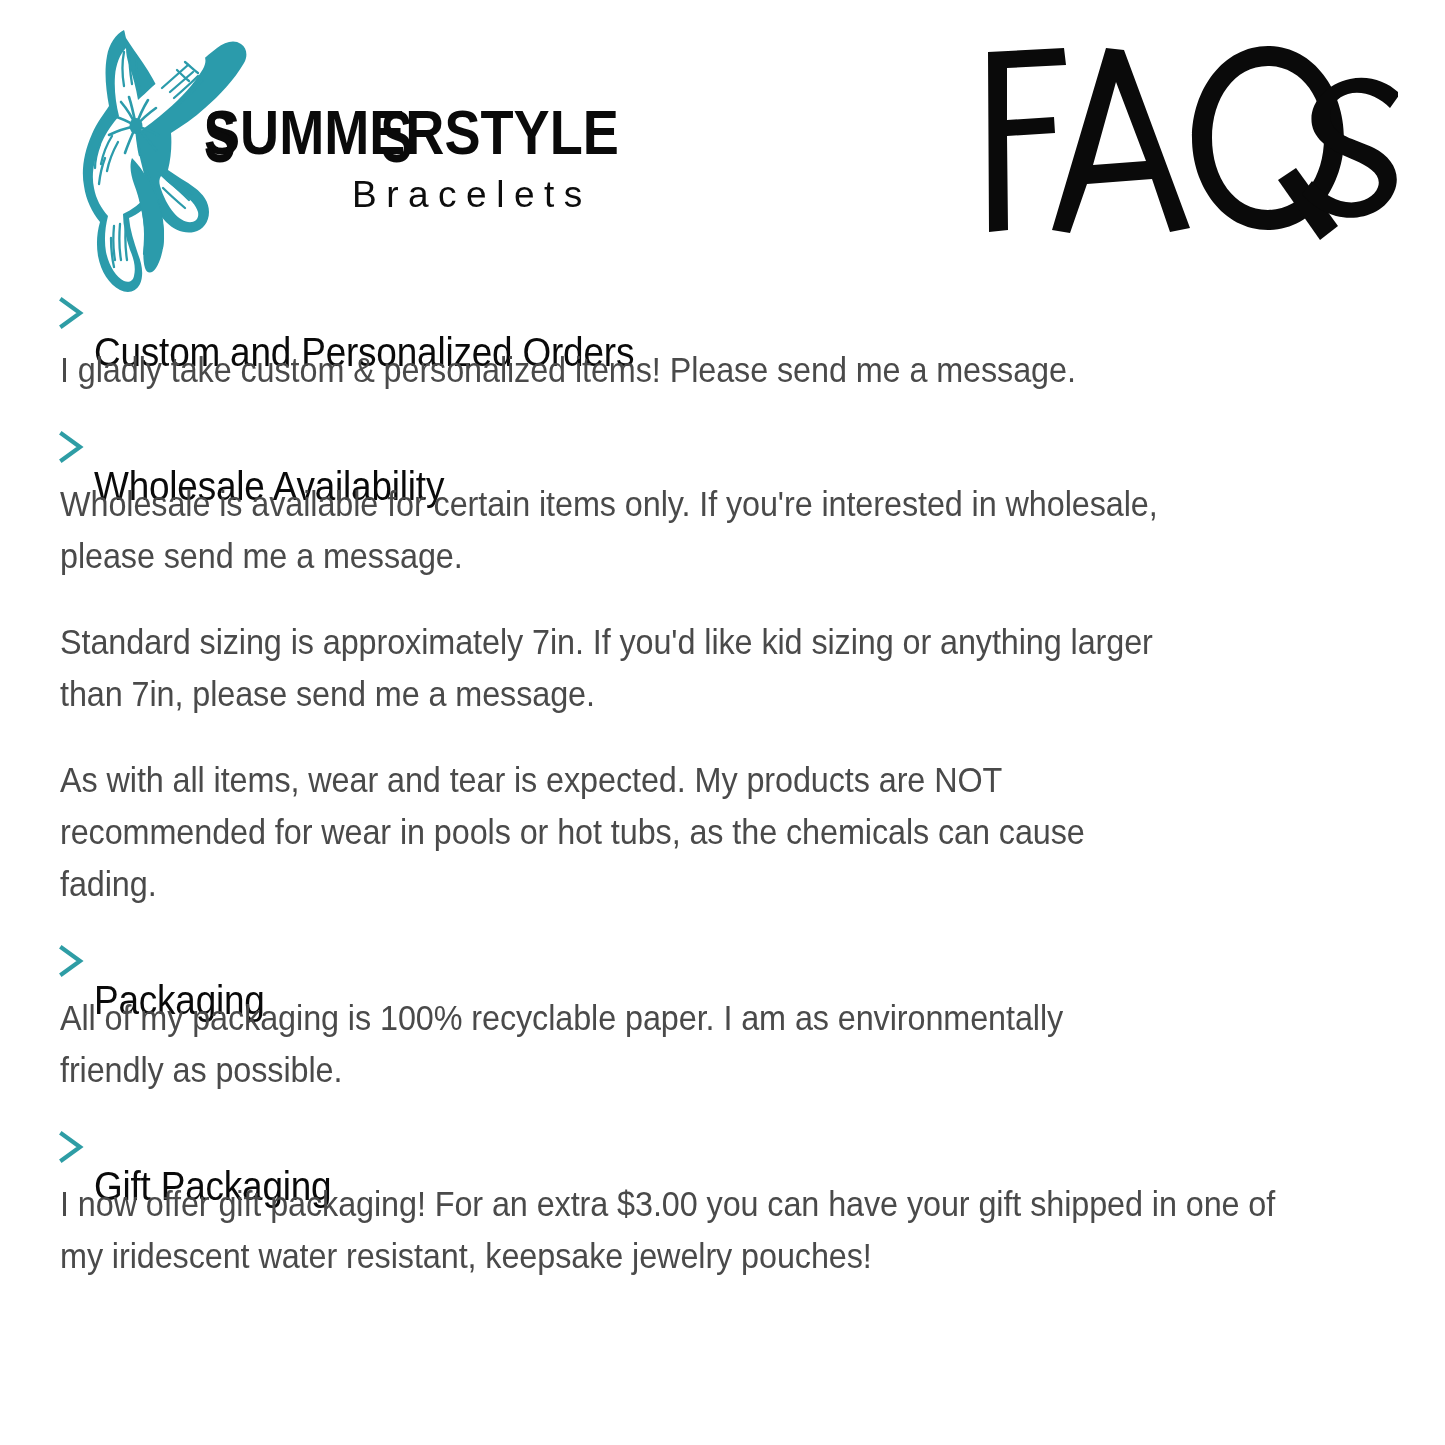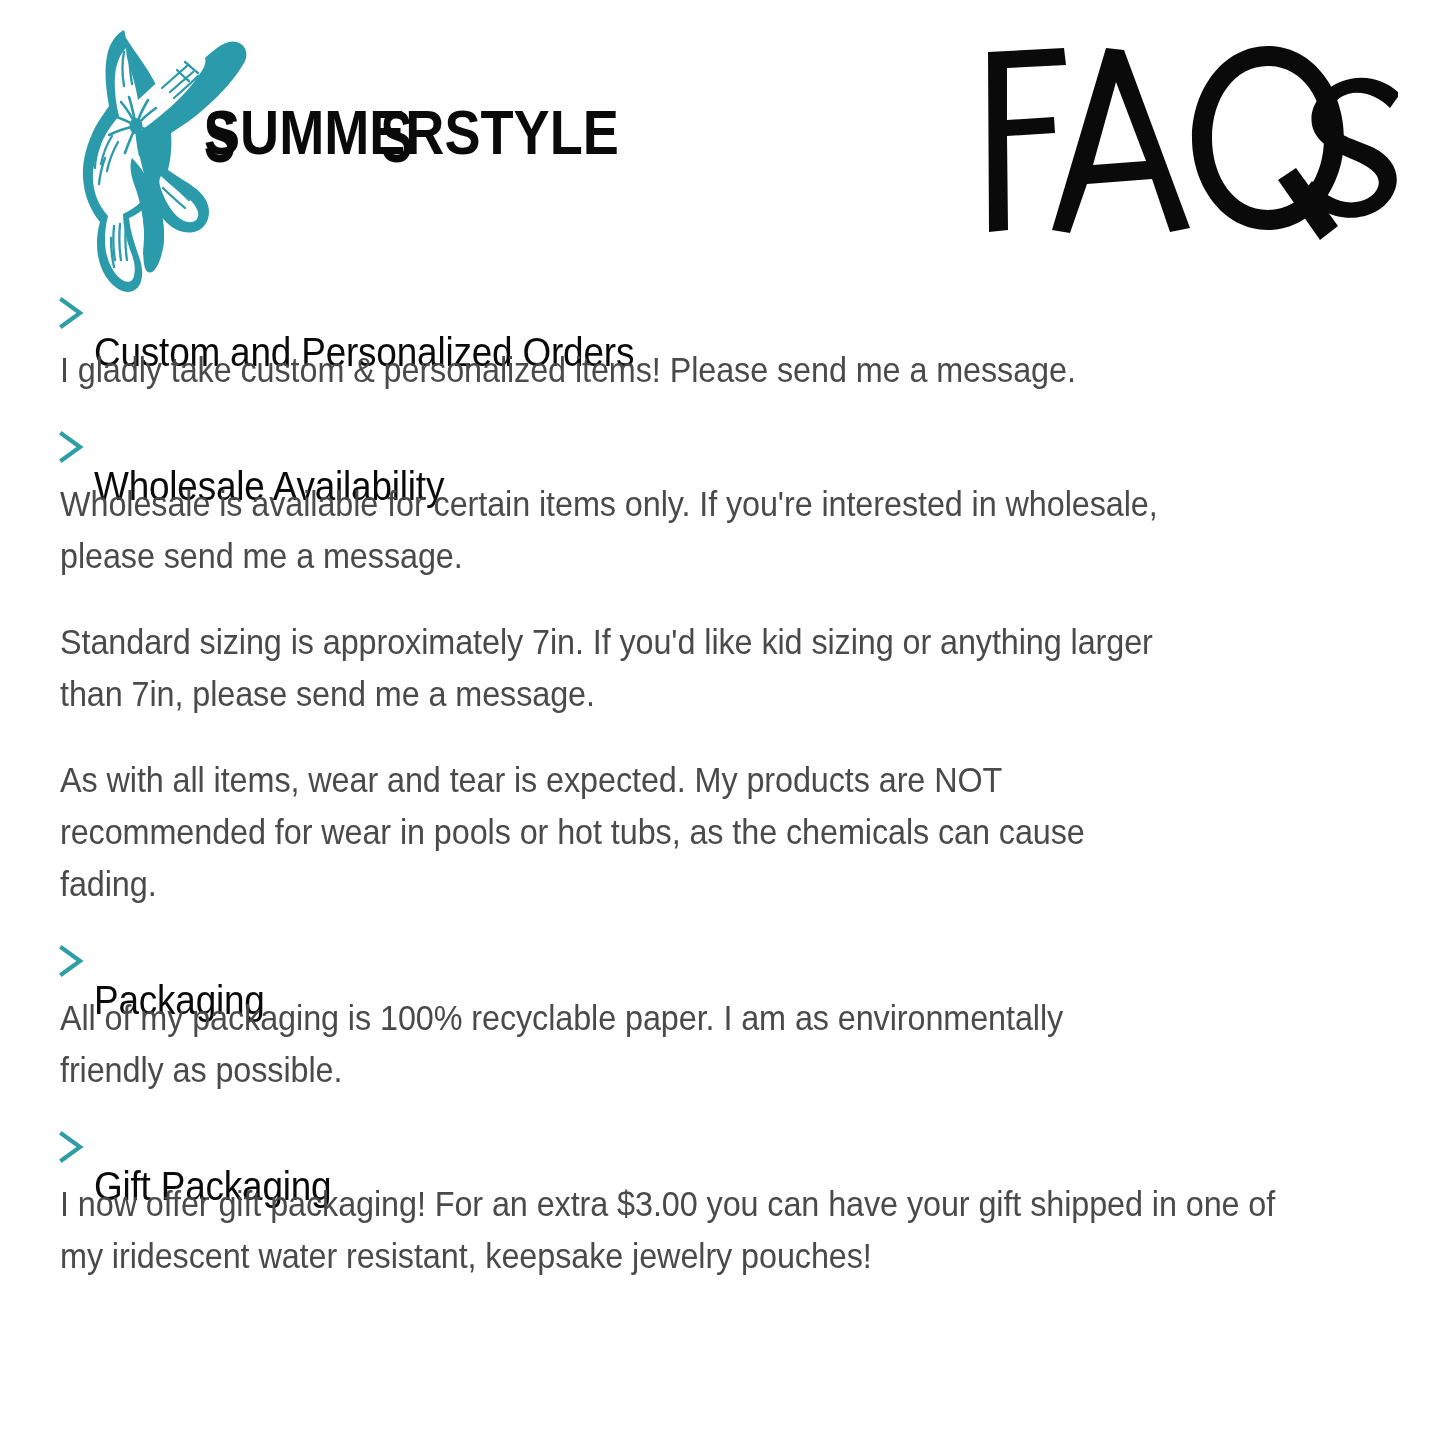--- a/index.html
+++ b/index.html
@@ -241,20 +241,21 @@
 
     <div id="wordmark-block">
       <div id="wordmark-primary">
         <svg viewBox="0 0 420 72" xmlns="http://www.w3.org/2000/svg" aria-hidden="true">
           <text x="0" y="58" font-family="'Liberation Sans', sans-serif" font-size="62" font-weight="700" fill="#0a0a0a" transform="scale(0.68,1)" textLength="610" lengthAdjust="spacingAndGlyphs">SUMMERSTYLE</text>
 
           <text x="0" y="66" font-family="'Liberation Sans', sans-serif" font-size="72" font-weight="700" fill="#0a0a0a" transform="scale(0.66,1)">S</text>
           <text x="268" y="66" font-family="'Liberation Sans', sans-serif" font-size="72" font-weight="700" fill="#0a0a0a" transform="scale(0.66,1)">S</text>
         </svg>
       </div>
+      <div id="wordmark-secondary">Bracelets</div>
     </div>
   </div>
 
   <div id="page-title">
     <svg viewBox="0 0 420 215" xmlns="http://www.w3.org/2000/svg" aria-hidden="true">
       <g fill="#0a0a0a">
 
         <path d="M10 18 L86 14 L88 31 L29 34 L29 86 L76 83 L77 99 L29 102 L30 196 L11 198 Z"></path>
 
         <path d="M128 14 L146 16 L212 194 L192 198 L174 145 L109 150 L92 199 L74 196 Z

